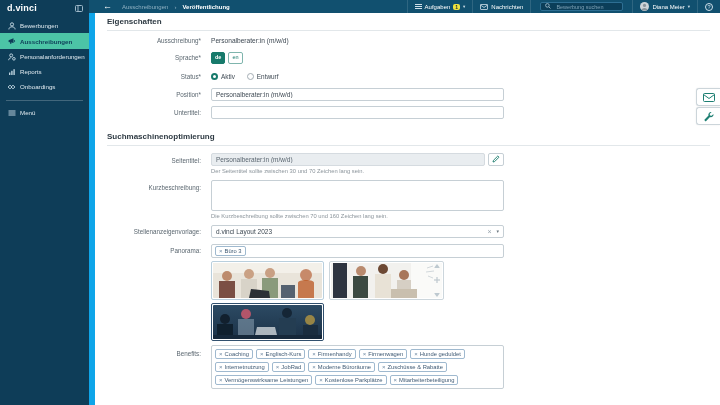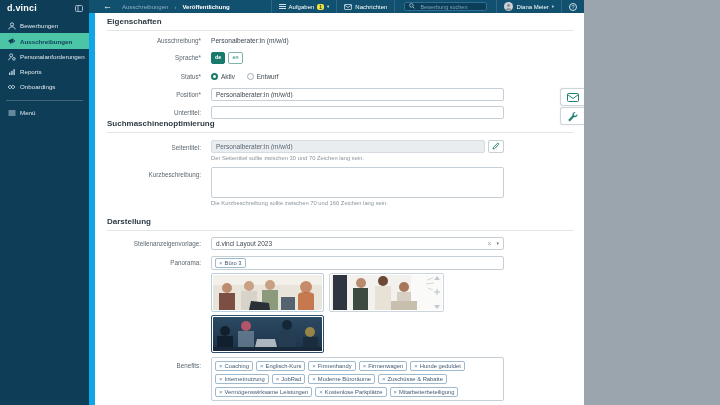--- a/index.html
+++ b/index.html
@@ -1,17 +1,17 @@
 <!DOCTYPE html>
 <html><head>
 <meta charset="utf-8">
 <style>
   html,body{margin:0;padding:0;background:#9aa5ad;}
   *{box-sizing:border-box;}
-  #app{position:relative;width:584px;height:405px;background:#be185d;overflow:hidden;
+  #app{position:relative;width:720px;height:405px;background:#be185d;overflow:hidden;
        font-family:"Liberation Sans",sans-serif;-webkit-font-smoothing:antialiased;}
 
   
   .topbar{position:absolute;left:89px;top:0;right:0;height:13px;background:#11506f;
           display:flex;align-items:stretch;color:#fff;font-size:6px;z-index:5;}
   .tb-left{display:flex;align-items:center;gap:6px;padding-left:10px;}
   .back-btn{color:#fff;font-size:9px;line-height:1;cursor:pointer;padding:0 4px;}
   .crumb-parent{color:#8fb0c2;}
   .crumb-sep{color:#8fb0c2;font-size:6px;}
   .crumb-current{color:#fff;font-weight:bold;}
@@ -40,21 +40,21 @@
   .sb-item .ic{display:inline-flex;width:9px;justify-content:center;color:#bcd2de;}
   .sb-item.active{background:#4cc4a6;color:#0e3d58;font-weight:bold;height:16px;}
   .sb-item.active .ic{color:#0e3d58;}
   .sb-div{border-top:1px solid rgba(255,255,255,.22);margin:6px 6px 4px 6px;}
 
   
   .main{position:absolute;left:89px;top:13px;right:0;bottom:0;background:#fff;
         border-left:6px solid #0ea5e9;padding:0 10px 0 12px;overflow:hidden;}
   .sec-title{font-size:8px;font-weight:bold;color:#2e3a43;padding-bottom:4px;
              border-bottom:1px solid #e2e7ea;}
-  .t1{margin-top:4px;} .t2{} .t3{margin-top:11px;}
+  .t1{margin-top:4px;} .t2{margin-top:13px;} .t3{margin-top:11px;}
   .frow{display:flex;align-items:center;}
   .frow.top{align-items:flex-start;}
   .flabel{flex:none;width:94px;text-align:right;margin-right:10px;font-size:6.3px;color:#5b6770;}
   .fctrl{width:293px;display:flex;align-items:center;}
   .static-val{font-size:6.6px;color:#3d4852;}
   .tinput{width:100%;height:13px;border:1px solid #c6cfd5;border-radius:2px;font-size:6.5px;
           color:#3d4852;padding:0 4px;font-family:"Liberation Sans",sans-serif;outline:none;background:#fff;}
   .tinput:disabled,.tinput.disabled{background:#e9edf0;border-color:#d5dbe0;color:#5a6670;}
   textarea.tinput{height:31px;resize:none;padding:2px 4px;}
   .hint{font-size:5.8px;color:#8b949b;margin-top:2px;}
@@ -297,21 +297,20 @@
     </div>
 
     <div class="frow top" style="margin-top:6px;">
       <span class="flabel" style="margin-top:4px;">Kurzbeschreibung:</span>
       <div class="fctrl" style="flex-direction:column;align-items:stretch;">
         <textarea class="tinput" value="" style=""></textarea>
         <div class="hint">Die Kurzbeschreibung sollte zwischen 70 und 160 Zeichen lang sein.</div>
       </div>
     </div>
 
-    <div class="sec-title t3">Darstellung</div>
 
     <div class="frow" style="margin-top:6px;">
       <span class="flabel">Stellenanzeigenvorlage:</span>
       <div class="fctrl">
         <div class="selectbox">
           <span>d.vinci Layout 2023</span>
           <span class="sel-clear">×</span>
           <span class="sel-caret">▾</span>
         </div>
       </div>

